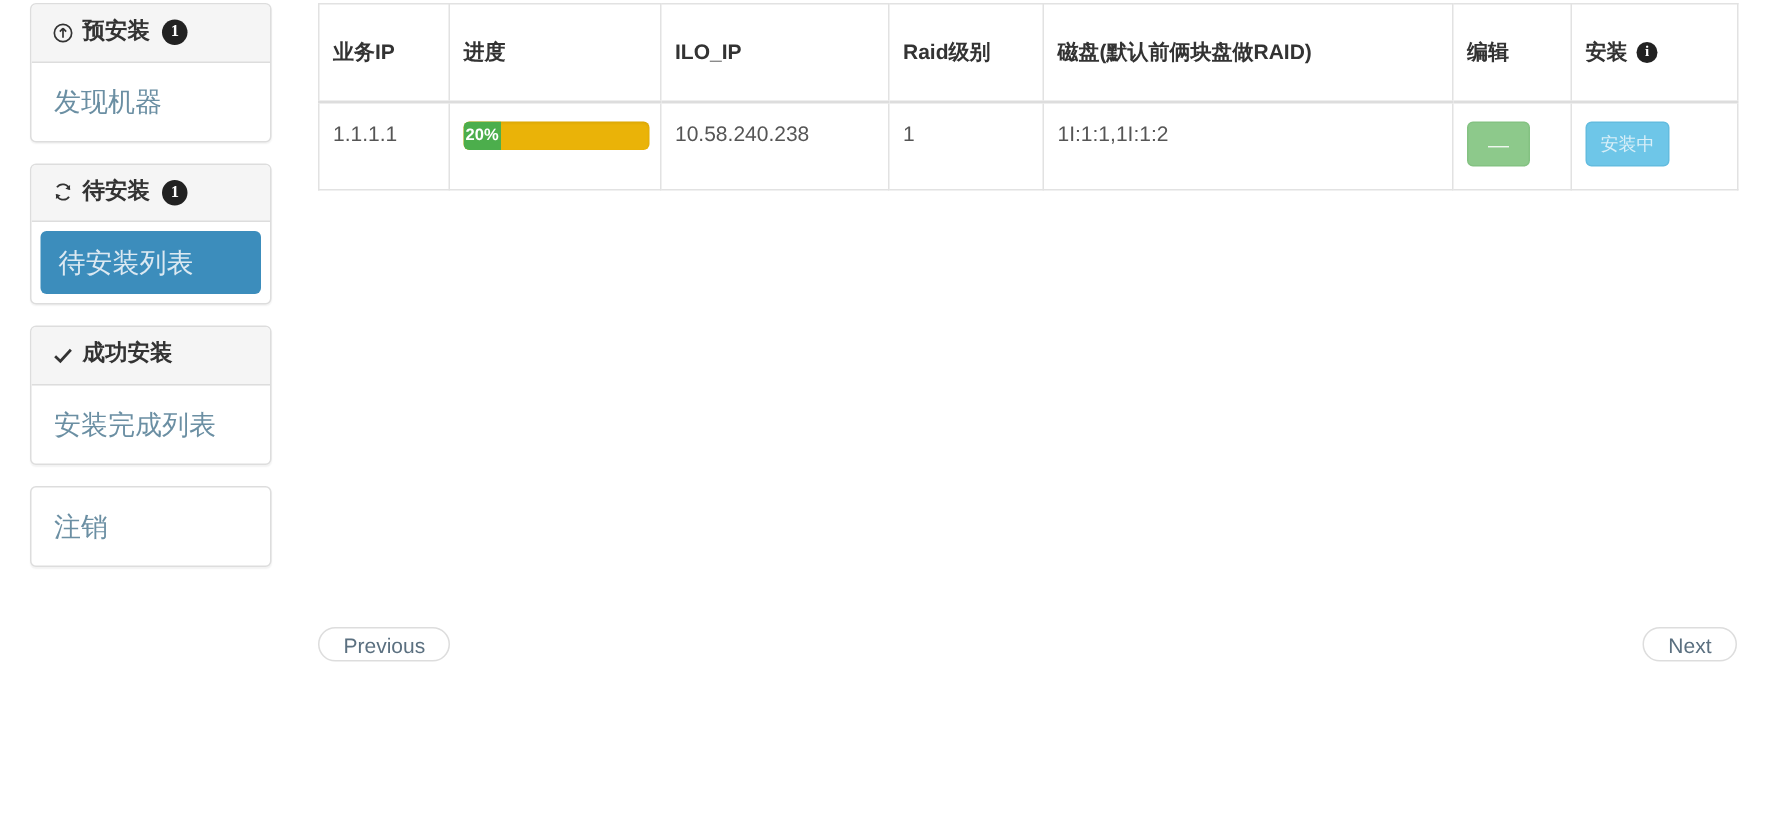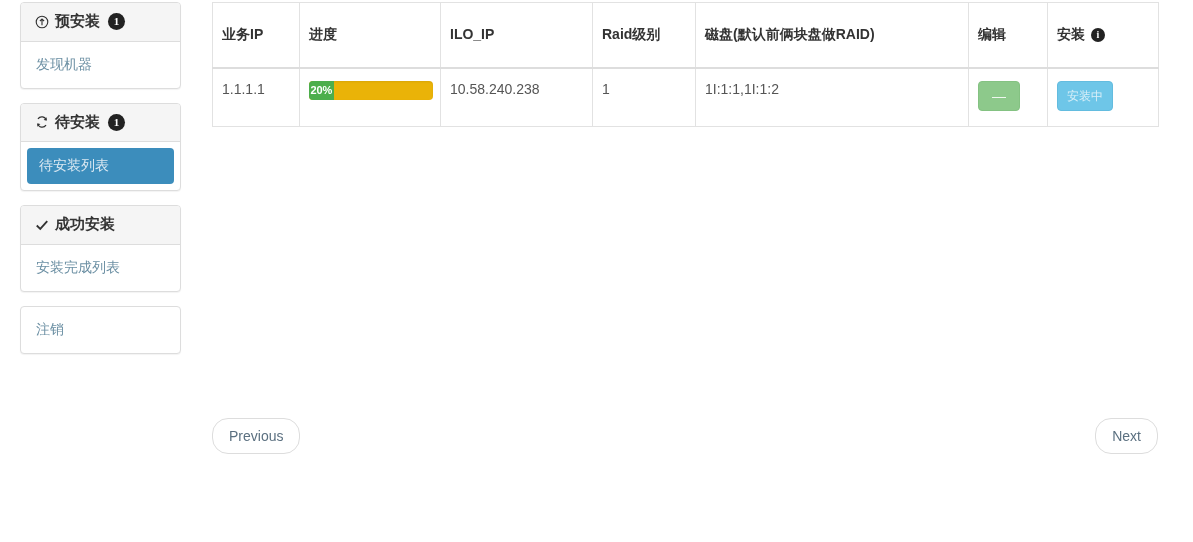--- a/index.html
+++ b/index.html
@@ -62,21 +62,21 @@
     font-size: 11px;
     font-weight: bold;
     line-height: 1;
     margin-left: 2px;
   }
   .panel-body { padding: 12px 11px; }
   .nav-link {
     display: block;
     color: #6b8fa3;
     text-decoration: none;
-    font-size: 14px;
+    font-size: 18px;
     padding: 2px 4px;
   }
   .nav-link.active {
     background: #3c8dbc;
     color: #dce9f2;
     border-radius: 4px;
     padding: 9px 12px;
     margin: -3px -2px;
   }
   .panel-body.active-body { padding: 9px 8px; }
@@ -179,21 +179,21 @@
     position: absolute;
     left: 212px; top: 418px;
     width: 946px;
     display: flex;
     justify-content: space-between;
   }
   .pager-btn {
     display: inline-flex;
     align-items: center;
     justify-content: center;
-    height: 36px;
+    height: 23px;
     padding: 0 16px;
     background: #ffffff;
     border: 1px solid #dddddd;
     border-radius: 16px;
     color: #5b7080;
     font-size: 14px;
     text-decoration: none;
     cursor: pointer;
   }
 </style>

